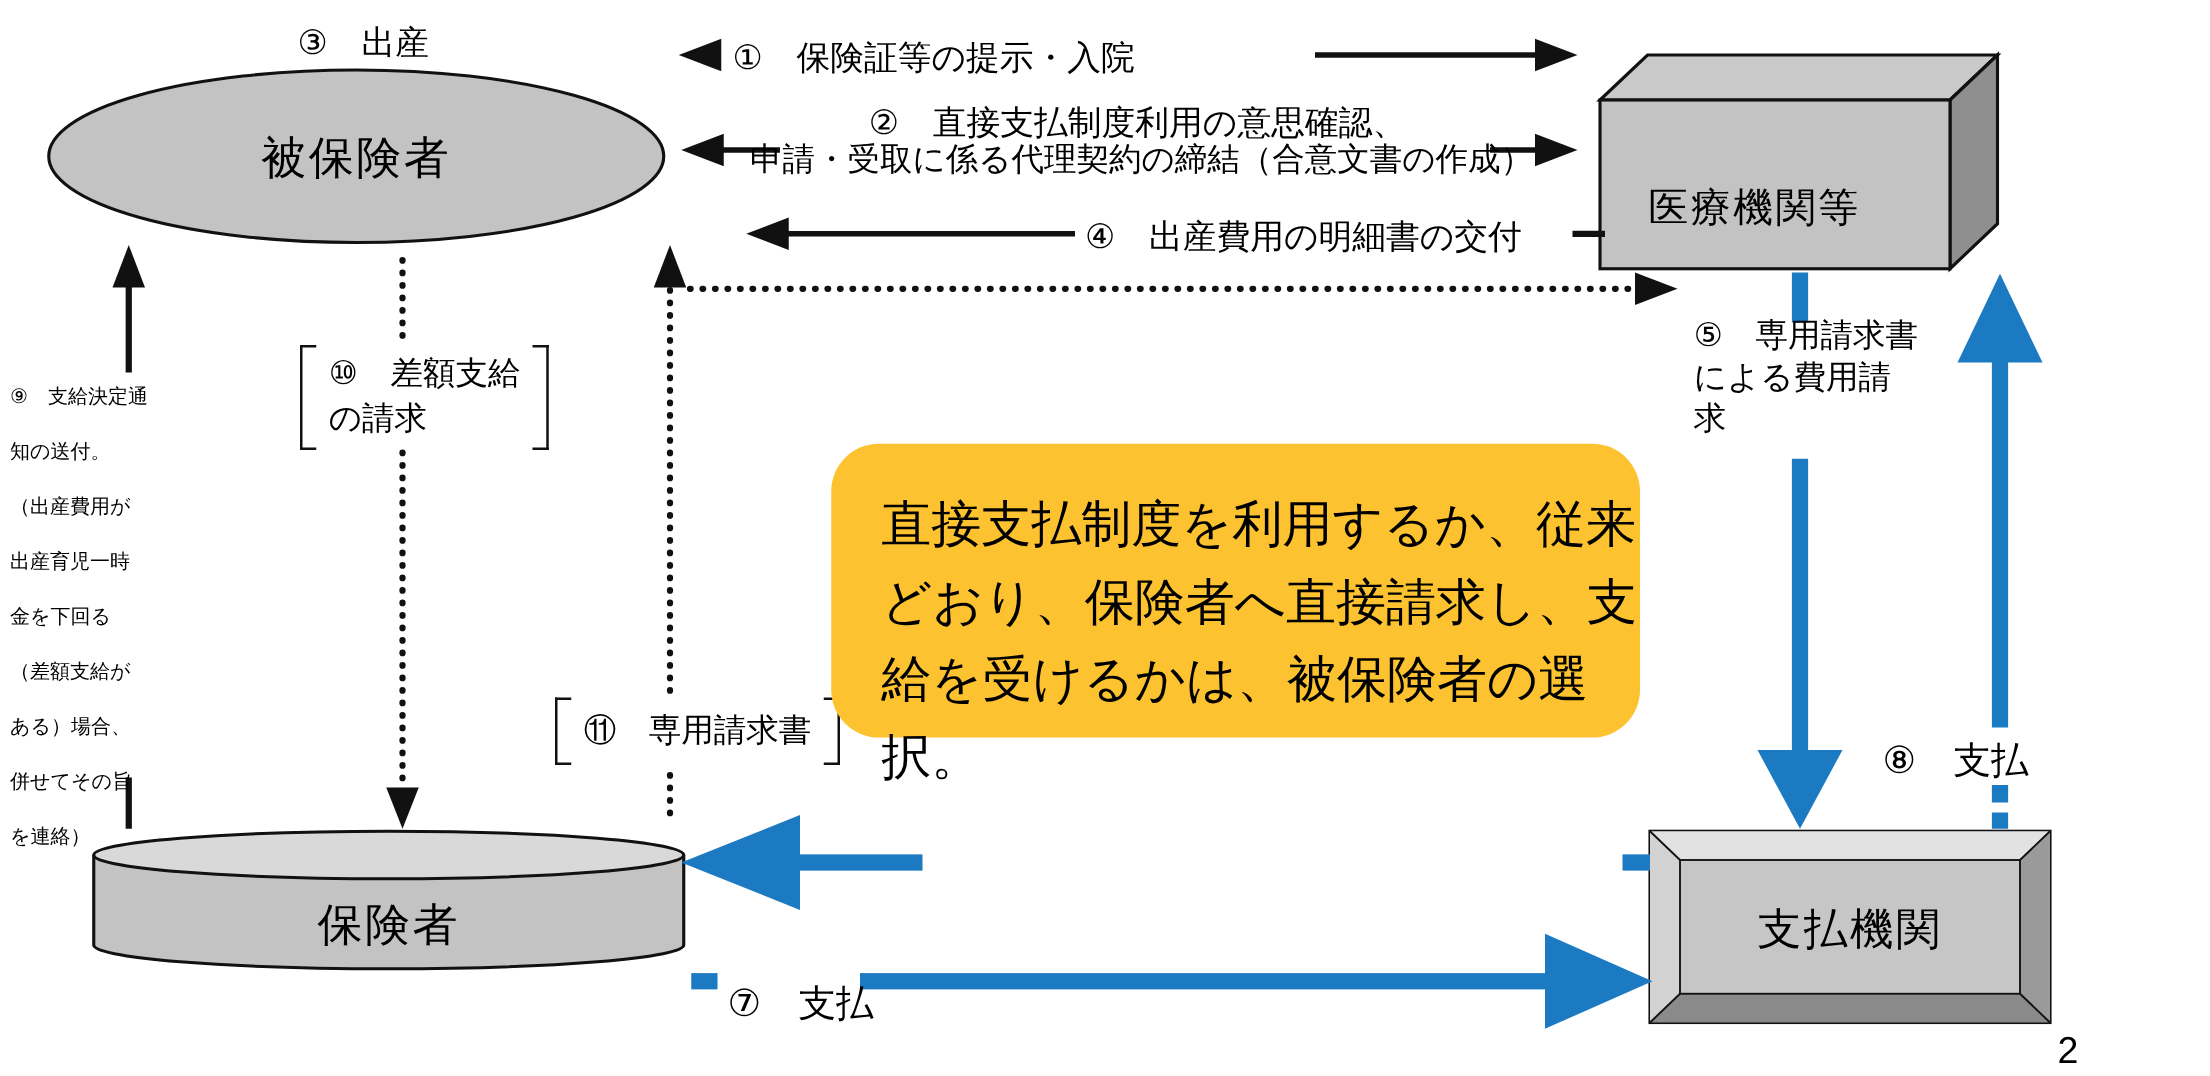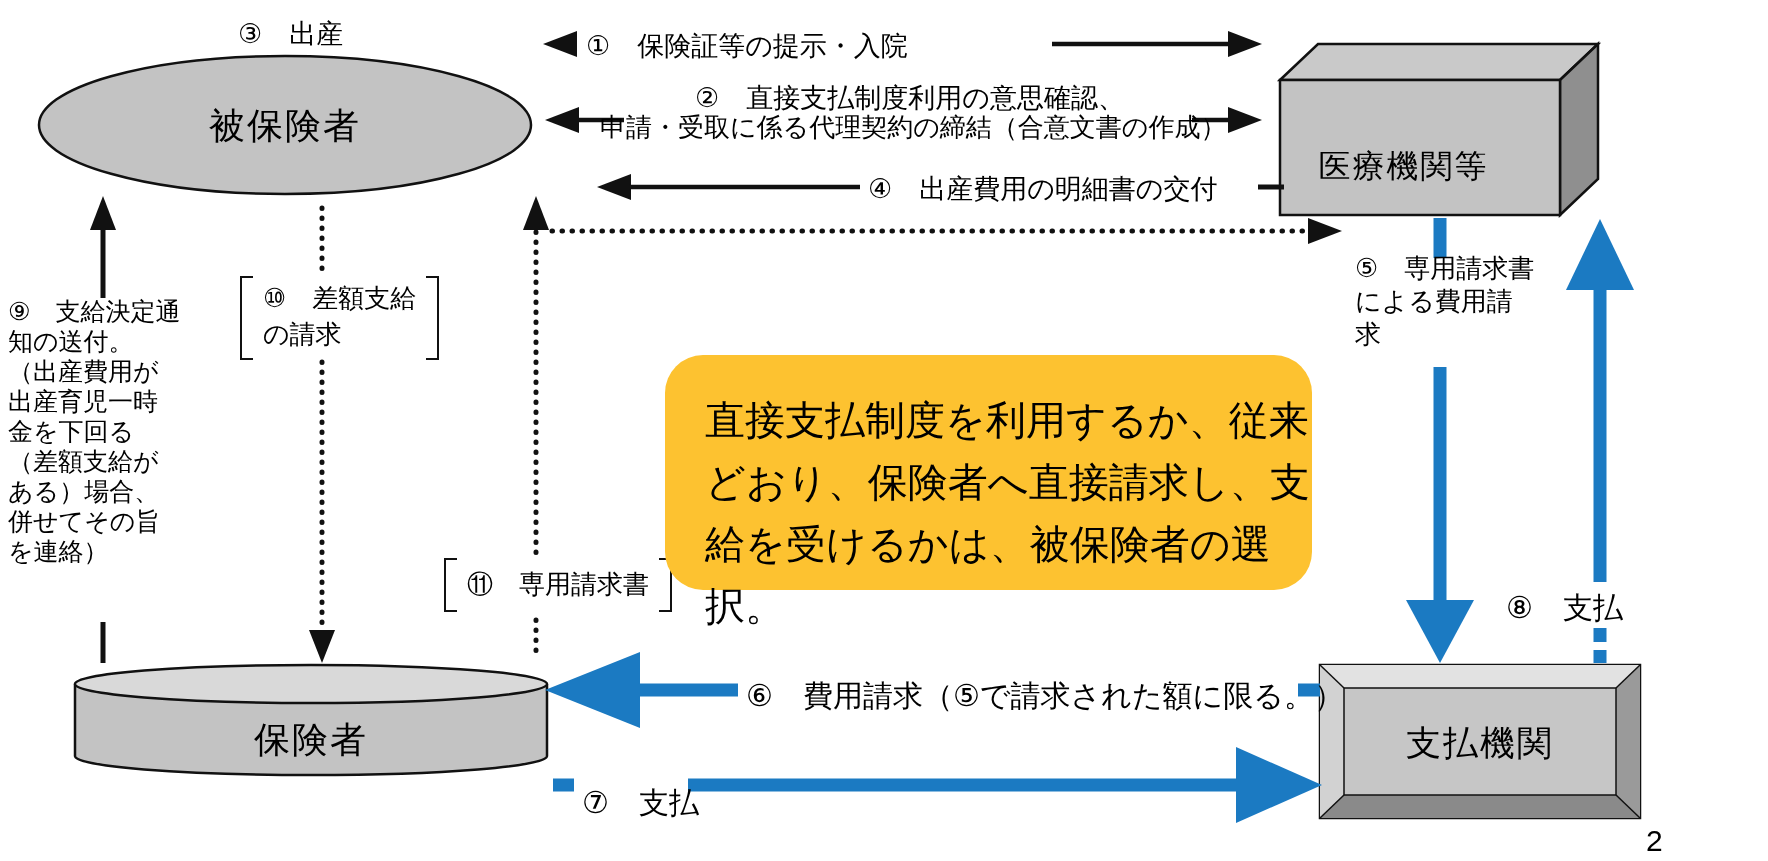--- a/index.html
+++ b/index.html
@@ -17,21 +17,21 @@
   
   .bkt{position:absolute;z-index:2;display:flex;align-items:stretch;}
   .bk{width:11px;border:2.5px solid #111;}
   .bk.l{border-right:none;margin-right:8px;}
   .bk.r{border-left:none;margin-left:8px;}
   .bkt .body{font-size:26px;line-height:36px;padding:4px 2px;}
   
   #callout{position:absolute;z-index:2;left:665px;top:355px;width:647px;height:235px;
            background:var(--orange,#fdc230);border-radius:38px;box-sizing:border-box;
            padding:34px 0 0 40px;font-size:40px;line-height:62px;white-space:pre-line;}
-  #f9-block{line-height:30px;font-size:25px;}
+  #f9-block{line-height:44px;font-size:16px;}
   #f5-block{line-height:33px;font-size:26px;}
   #page-num{font-size:30px;}
 </style>
 </head>
 <body>
 
 <div id="canvas">
 
   <svg id="shapes" width="1768" height="861" viewBox="0 0 1768 861">
 
@@ -109,21 +109,20 @@
   <div class="txt flow" style="left:238px;top:16px;">③　出産</div>
   <div class="txt flow" style="left:586px;top:28px;">①　保険証等の提示・入院</div>
   <div class="txt flow ctr" style="left:620px;top:80px;width:580px;">②　直接支払制度利用の意思確認、</div>
   <div class="txt" style="left:600px;top:110px;font-size:26px;">申請・受取に係る代理契約の締結（合意文書の作成）</div>
   <div class="txt flow" style="left:868px;top:171px;">④　出産費用の明細書の交付</div>
 
   <div id="f5-block" class="txt pre" style="left:1355px;top:252px;">⑤　専用請求書
 による費用請
 求</div>
   <div class="txt small" style="left:1506px;top:588px;">⑧　支払</div>
-  <div class="txt small" style="left:746px;top:676px;">⑥　費用請求（⑤で請求された額に限る。）</div>
   <div class="txt small" style="left:582px;top:771px;margin-top:12px;">⑦　支払</div>
 
   <div id="f9-block" class="txt pre" style="left:8px;top:296px;width:210px;">⑨　支給決定通
 知の送付。
 （出産費用が
 出産育児一時
 金を下回る
 （差額支給が
 ある）場合、
 併せてその旨

